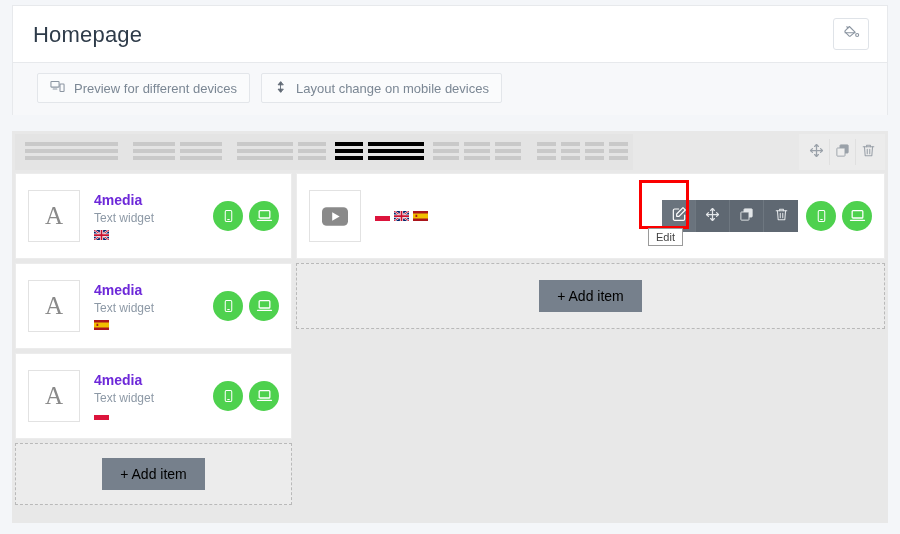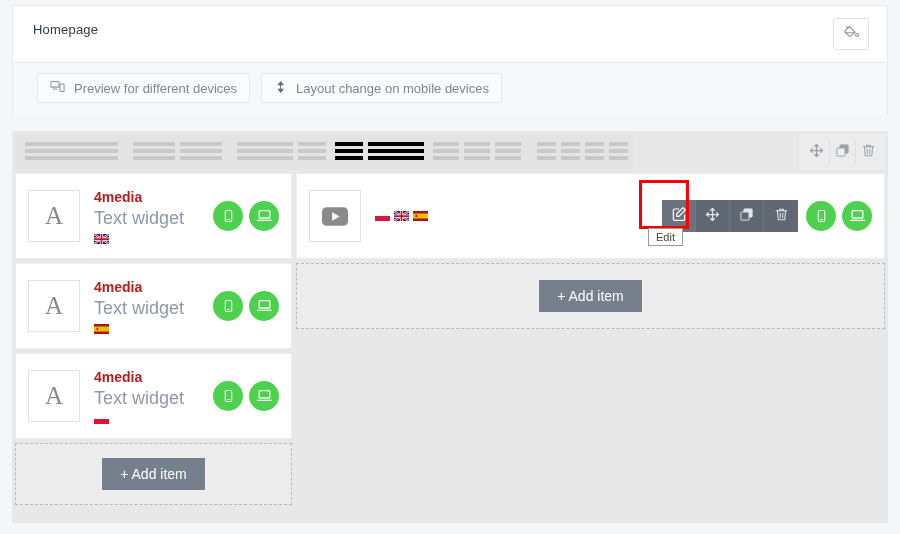--- a/index.html
+++ b/index.html
@@ -21,21 +21,21 @@
   }
   .header-top {
     position: relative;
     height: 57px;
     border-bottom: 1px solid #e7e9ec;
     background: #ffffff;
   }
   .page-title {
     position: absolute;
     left: 20px; top: 16px;
-    font-size: 13px;
+    font-size: 22px;
     color: #2e3b49;
     letter-spacing: .2px;
   }
   .fill-btn {
     position: absolute;
     right: 18px; top: 12px;
     width: 36px; height: 32px;
     border: 1px solid #dfe3e8;
     border-radius: 3px;
     background: #fff;
@@ -132,24 +132,24 @@
     border: 1px solid #e2e2e2;
     background: #fff;
     display: flex; align-items: center; justify-content: center;
     flex: 0 0 auto;
     color: #8a8a8a;
     font-size: 25px;
     font-family: "Liberation Serif", serif;
   }
   .meta { margin-left: 14px; flex: 1 1 auto; min-width: 0; }
   .meta .wname {
-    font-size: 14px; font-weight: bold; color: #b91c1c;
+    font-size: 14px; font-weight: bold; color: #6d28d9;
     margin-bottom: 3px;
   }
-  .meta .wtype { font-size: 18px; color: #8d99a6; margin-bottom: 5px; }
+  .meta .wtype { font-size: 12px; color: #8d99a6; margin-bottom: 5px; }
   .flags { display: flex; gap: 4px; }
   .flag { width: 15px; height: 10px; display:block; }
 
   .devbtns { display: flex; gap: 6px; flex: 0 0 auto; }
   .devcircle {
     width: 30px; height: 30px; border-radius: 50%;
     background: #4ed14e;
     display: flex; align-items: center; justify-content: center;
     cursor: pointer;
   }
@@ -157,21 +157,21 @@
   
   .additem-zone {
     border: 1px dashed #b9b9b9;
     background: #ececec;
     display: flex; align-items: center; justify-content: center;
   }
   .additem-zone.left { height: 62px; }
   .additem-zone.right { height: 66px; margin-bottom: 4px; }
   .additem-btn {
     background: #76808c;
-    color: #ffffff;
+    color: #000000;
     font-size: 14px;
     padding: 8px 18px;
     border: none;
     cursor: pointer;
     font-family: "Liberation Sans", sans-serif;
   }
 
   
   .hovertools {
     display: flex;

